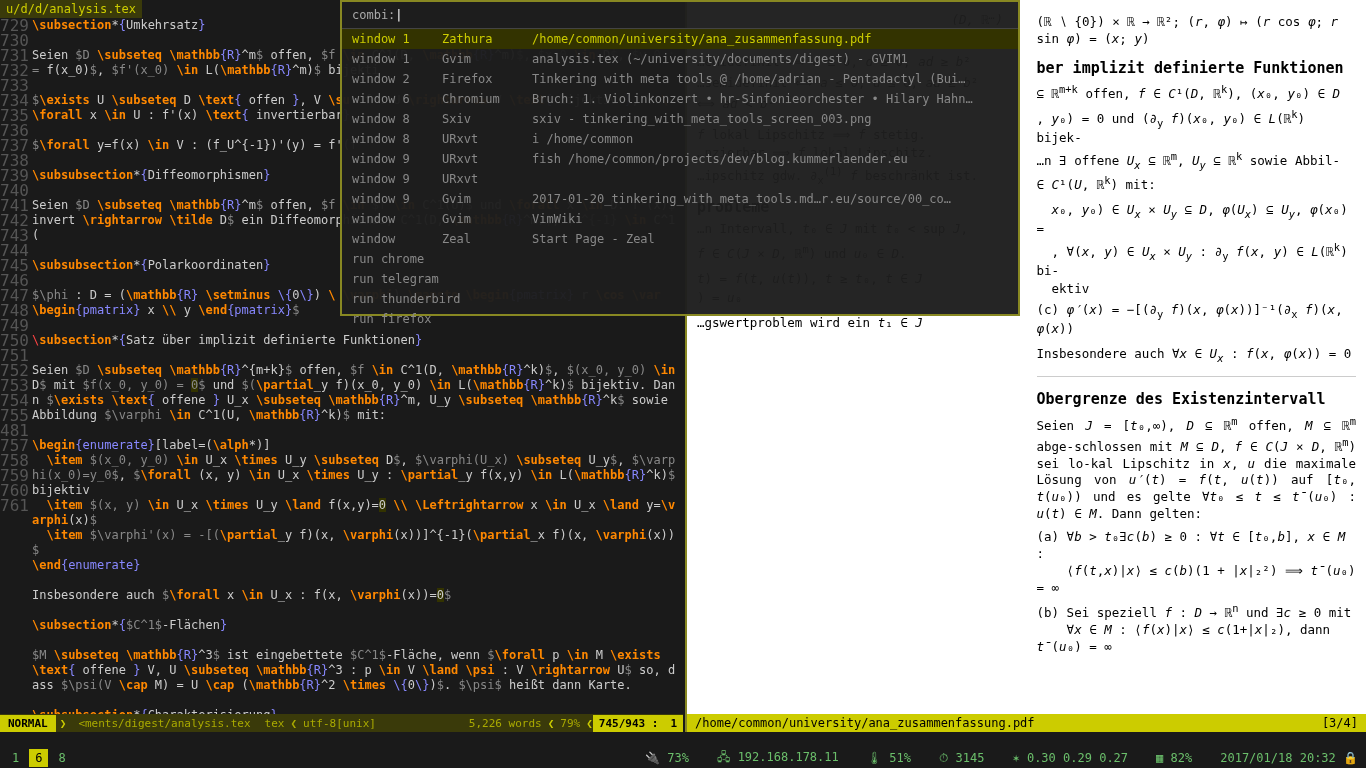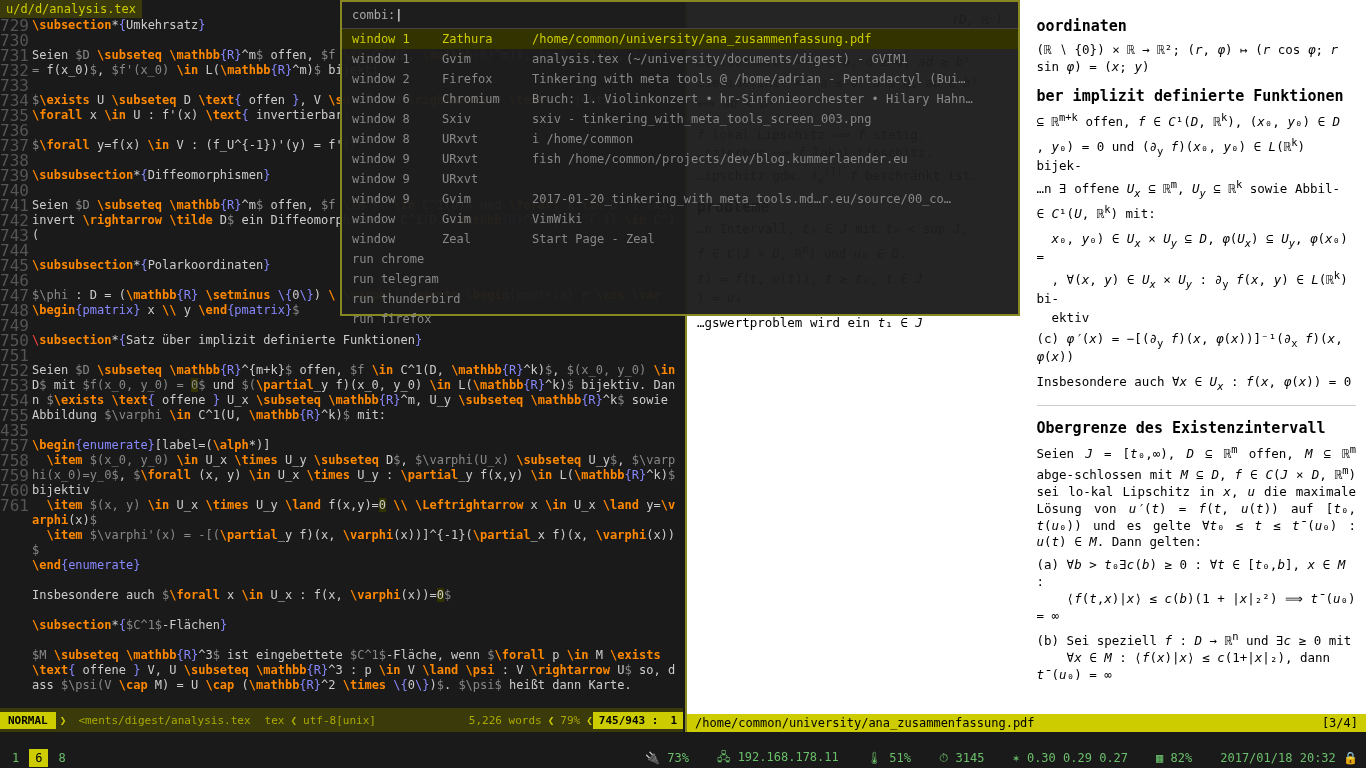--- a/index.html
+++ b/index.html
@@ -9,21 +9,21 @@
 .editor { position:absolute; left:0; top:0; width:683px; height:732px; background:#1a1a1a; }
 .tabline { background:#3a3a0a; color:#cccc00; padding:2px 6px; font-size:12px; display:inline-block; }
 .gutter { position:absolute; left:0; top:18px; width:30px; text-align:right; color:#555; font-size:16px; line-height:15px; }
 .gutter div { padding-right:4px; }
 .code { position:absolute; left:32px; top:18px; right:2px; font-size:12px; line-height:15px; white-space:pre-wrap; word-break:break-all; }
 .code .cmd { color:#ff8800; font-weight:bold; }
 .code .grp { color:#8888ff; }
 .code .math { color:#888888; }
 .code .hl { background:#333300; }
 
-.statusline { position:absolute; bottom:0; left:0; right:0; height:24px; background:#3a3a0a; display:flex; align-items:center; font-size:11px; }
+.statusline { position:absolute; bottom:0; left:0; right:0; height:18px; background:#3a3a0a; display:flex; align-items:center; font-size:11px; }
 .sl-normal { background:#cccc00; color:#000; padding:2px 8px; font-weight:bold; }
 .sl-file { color:#aaaa00; padding:8px 8px; }
 .sl-ft { color:#aaaa00; padding:2px 6px; }
 .sl-words { color:#aaaa00; padding:2px 6px; margin-left:auto; }
 .sl-pos { background:#cccc00; color:#000; padding:2px 6px; font-weight:bold; }
 
 
 .rofi { position:absolute; left:340px; top:0; width:680px; height:316px; background:rgba(30,30,30,0.97); border:2px solid #888822; z-index:10; }
 .rofi-prompt { padding:6px 10px; color:#aaa; border-bottom:1px solid #444; }
 .rofi-cursor { color:#fff; }
@@ -78,21 +78,21 @@
       <div>746</div>
       <div>747</div>
       <div>748</div>
       <div>749</div>
       <div>750</div>
       <div>751</div>
       <div>752</div>
       <div>753</div>
       <div>754</div>
       <div>755</div>
-      <div>435</div>
+      <div>481</div>
       <div>757</div>
       <div>758</div>
       <div>759</div>
       <div>760</div>
       <div>761</div>
     </div>
   <div class="code"><div><span class="cmd">\subsection</span>*<span class="grp">{</span>Umkehrsatz<span class="grp">}</span></div><div>&nbsp;</div><div>Seien <span class="math">$D</span> <span class="cmd">\subseteq \mathbb</span><span class="grp">{R}</span>^m<span class="math">$</span> offen, <span class="math">$f</span> <span class="cmd">\in</span> C^1(D, <span class="cmd">\mathbb</span><span class="grp">{R}</span>^m)<span class="math">$</span>, <span class="math">$x_0</span> <span class="cmd">\in</span> D<span class="math">$</span>, <span class="math">$y_0 :=</span> f(x_0)<span class="math">$</span>, <span class="math">$f'(x_0)</span> <span class="cmd">\in</span> L(<span class="cmd">\mathbb</span><span class="grp">{R}</span>^m)<span class="math">$</span> bijekti</div><div>&nbsp;</div><div><span class="math">$</span><span class="cmd">\exists</span> U <span class="cmd">\subseteq</span> D <span class="cmd">\text</span><span class="grp">{</span> offen <span class="grp">}</span>, V <span class="cmd">\su</span>  f : U <span class="cmd">\rightarrow</span> V <span class="cmd">\text</span><span class="grp">{</span> bijektiv <span class="grp">}</span>, V <span class="cmd">\</span> <span class="cmd">\forall</span> x <span class="cmd">\in</span> U : f'(x) <span class="cmd">\text</span><span class="grp">{</span> invertierbar<span class="grp">}</span></div><div>&nbsp;</div><div><span class="math">$</span><span class="cmd">\forall</span> y=f(x) <span class="cmd">\in</span> V : (f_U^{-1})'(y) = f'(f</div><div>&nbsp;</div><div><span class="cmd">\subsubsection</span>*<span class="grp">{</span>Diffeomorphismen<span class="grp">}</span></div><div>&nbsp;</div><div>Seien <span class="math">$D</span> <span class="cmd">\subseteq \mathbb</span><span class="grp">{R}</span>^m<span class="math">$</span> offen, <span class="math">$f</span> <span class="cmd">\in</span> <span class="math">$f</span> <span class="cmd">\in</span> C^1(U)<span class="math">$</span> und <span class="cmd">\forall</span> x <span class="cmd">\in</span> D: f'(x)<span class="math">$</span> invert <span class="cmd">\rightarrow \tilde</span> D<span class="math">$</span> ein Diffeomorphismus, C^1(D, <span class="cmd">\mathbb</span><span class="grp">{R}</span>^m)<span class="math">$</span>, <span class="math">$f^{-1}</span> <span class="cmd">\in</span> C^1(</div><div>&nbsp;</div><div><span class="cmd">\subsubsection</span>*<span class="grp">{</span>Polarkoordinaten<span class="grp">}</span></div><div>&nbsp;</div><div><span class="math">$\phi</span> : D = (<span class="cmd">\mathbb</span><span class="grp">{R}</span> <span class="cmd">\setminus</span> <span class="grp">\{</span>0<span class="grp">\}</span>) <span class="cmd">\</span> <span class="cmd">\varphi</span>) <span class="cmd">\mapsto \begin</span><span class="grp">{pmatrix}</span> r <span class="cmd">\cos \var</span> <span class="cmd">\begin</span><span class="grp">{pmatrix}</span> x <span class="cmd">\\</span> y <span class="cmd">\end</span><span class="grp">{pmatrix}</span><span class="math">$</span></div><div>&nbsp;</div><div><span style="color:#ff4444">\</span><span class="cmd">subsection</span>*<span class="grp">{</span>Satz über implizit definierte Funktionen<span class="grp">}</span></div><div>&nbsp;</div><div>Seien <span class="math">$D</span> <span class="cmd">\subseteq \mathbb</span><span class="grp">{R}</span>^{m+k}<span class="math">$</span> offen, <span class="math">$f</span> <span class="cmd">\in</span> C^1(D, <span class="cmd">\mathbb</span><span class="grp">{R}</span>^k)<span class="math">$</span>, <span class="math">$(x_0, y_0)</span> <span class="cmd">\in</span> D<span class="math">$</span> mit <span class="math">$f(x_0, y_0) = <span class="hl">0</span>$</span> und <span class="math">$(</span><span class="cmd">\partial</span>_y f)(x_0, y_0) <span class="cmd">\in</span> L(<span class="cmd">\mathbb</span><span class="grp">{R}</span>^k)<span class="math">$</span> bijektiv. Dann <span class="math">$</span><span class="cmd">\exists \text</span><span class="grp">{</span> offene <span class="grp">}</span> U_x <span class="cmd">\subseteq \mathbb</span><span class="grp">{R}</span>^m, U_y <span class="cmd">\subseteq \mathbb</span><span class="grp">{R}</span>^k<span class="math">$</span> sowie Abbildung <span class="math">$\varphi</span> <span class="cmd">\in</span> C^1(U, <span class="cmd">\mathbb</span><span class="grp">{R}</span>^k)<span class="math">$</span> mit:</div><div>&nbsp;</div><div><span class="cmd">\begin</span><span class="grp">{enumerate}</span>[label=(<span class="cmd">\alph</span>*)]</div><div>  <span class="cmd">\item</span> <span class="math">$(x_0, y_0)</span> <span class="cmd">\in</span> U_x <span class="cmd">\times</span> U_y <span class="cmd">\subseteq</span> D<span class="math">$</span>, <span class="math">$\varphi(U_x)</span> <span class="cmd">\subseteq</span> U_y<span class="math">$</span>, <span class="math">$\varphi(x_0)=y_0$</span>, <span class="math">$</span><span class="cmd">\forall</span> (x, y) <span class="cmd">\in</span> U_x <span class="cmd">\times</span> U_y : <span class="cmd">\partial</span>_y f(x,y) <span class="cmd">\in</span> L(<span class="cmd">\mathbb</span><span class="grp">{R}</span>^k)<span class="math">$</span> bijektiv</div><div>  <span class="cmd">\item</span> <span class="math">$(x, y)</span> <span class="cmd">\in</span> U_x <span class="cmd">\times</span> U_y <span class="cmd">\land</span> f(x,y)=<span class="hl">0</span> <span class="cmd">\\ \Leftrightarrow</span> x <span class="cmd">\in</span> U_x <span class="cmd">\land</span> y=<span class="cmd">\varphi</span>(x)<span class="math">$</span></div><div>  <span class="cmd">\item</span> <span class="math">$\varphi'(x) = -[(</span><span class="cmd">\partial</span>_y f)(x, <span class="cmd">\varphi</span>(x))]^{-1}(<span class="cmd">\partial</span>_x f)(x, <span class="cmd">\varphi</span>(x))<span class="math">$</span></div><div><span class="cmd">\end</span><span class="grp">{enumerate}</span></div><div>&nbsp;</div><div>Insbesondere auch <span class="math">$</span><span class="cmd">\forall</span> x <span class="cmd">\in</span> U_x : f(x, <span class="cmd">\varphi</span>(x))=<span class="hl">0</span><span class="math">$</span></div><div>&nbsp;</div><div><span class="cmd">\subsection</span>*<span class="grp">{</span><span class="math">$C^1$</span>-Flächen<span class="grp">}</span></div><div>&nbsp;</div><div><span class="math">$M</span> <span class="cmd">\subseteq \mathbb</span><span class="grp">{R}</span>^3<span class="math">$</span> ist eingebettete <span class="math">$C^1$</span>-Fläche, wenn <span class="math">$</span><span class="cmd">\forall</span> p <span class="cmd">\in</span> M <span class="cmd">\exists \text</span><span class="grp">{</span> offene <span class="grp">}</span> V, U <span class="cmd">\subseteq \mathbb</span><span class="grp">{R}</span>^3 : p <span class="cmd">\in</span> V <span class="cmd">\land \psi</span> : V <span class="cmd">\rightarrow</span> U<span class="math">$</span> so, dass <span class="math">$\psi(V</span> <span class="cmd">\cap</span> M) = U <span class="cmd">\cap</span> (<span class="cmd">\mathbb</span><span class="grp">{R}</span>^2 <span class="cmd">\times</span> <span class="grp">\{</span>0<span class="grp">\}</span>)<span class="math">$</span>. <span class="math">$\psi$</span> heißt dann Karte.</div><div>&nbsp;</div><div><span class="cmd">\subsubsection</span>*<span class="grp">{</span>Charakterisierung<span class="grp">}</span></div></div>
   <div class="statusline">
     <span class="sl-normal">NORMAL</span>
     <span style="color:#cccc00;padding:0 4px">❯</span>
@@ -120,21 +120,20 @@
       <p style="margin:2px 0">…nzierbar ⟹ <i>f</i> lokal Lipschitz.</p>
       <p style="margin:2px 0">…ipschitz gdw. ∂<sub>x</sub><sup>(1)</sup> <i>f</i> beschränkt ist.</p>
       <p class="pdf-sec" style="margin-top:10px">probleme</p>
       <p style="margin:4px 0">…n Intervall, <i>t</i>₀ ∈ <i>J</i> mit <i>t</i>₀ &lt; sup <i>J</i>,</p>
       <p style="margin:2px 0"><i>f</i> ∈ <i>C</i>(<i>J</i> × <i>D</i>, ℝ<sup>m</sup>) und <i>u</i>₀ ∈ <i>D</i>.</p>
       <p style="margin:8px 0 2px"><i>t</i>) = <i>f</i>(<i>t</i>, <i>u</i>(<i>t</i>)), <i>t</i> ≥ <i>t</i>₀, <i>t</i> ∈ <i>J</i></p>
       <p style="margin:2px 0">) = <i>u</i>₀</p>
       <p style="margin:8px 0 2px">…gswertproblem wird ein <i>t</i>₁ ∈ <i>J</i></p>
     </div>
   <div class="pdf-col pdf-right">
-      <p class="pdf-sec">oordinaten</p>
       <p style="margin:6px 0">(ℝ ∖ {0}) × ℝ → ℝ²; (<i>r</i>, <i>φ</i>) ↦ (<i>r</i> cos <i>φ</i>; <i>r</i> sin <i>φ</i>) = (<i>x</i>; <i>y</i>)</p>
       <p class="pdf-sec" style="margin-top:10px">ber implizit definierte Funktionen</p>
       <p style="margin:4px 0">⊆ ℝ<sup>m+k</sup> offen, <i>f</i> ∈ <i>C</i>¹(<i>D</i>, ℝ<sup>k</sup>), (<i>x</i>₀, <i>y</i>₀) ∈ <i>D</i></p>
       <p style="margin:2px 0">, <i>y</i>₀) = 0 und (∂<sub>y</sub> <i>f</i>)(<i>x</i>₀, <i>y</i>₀) ∈ <i>L</i>(ℝ<sup>k</sup>) bijek-</p>
       <p style="margin:2px 0">…n ∃ offene <i>U<sub>x</sub></i> ⊆ ℝ<sup>m</sup>, <i>U<sub>y</sub></i> ⊆ ℝ<sup>k</sup> sowie Abbil-</p>
       <p style="margin:2px 0">∈ <i>C</i>¹(<i>U</i>, ℝ<sup>k</sup>) mit:</p>
       <p style="margin:8px 0 2px">&nbsp;&nbsp;<i>x</i>₀, <i>y</i>₀) ∈ <i>U<sub>x</sub></i> × <i>U<sub>y</sub></i> ⊆ <i>D</i>, <i>φ</i>(<i>U<sub>x</sub></i>) ⊆ <i>U<sub>y</sub></i>, <i>φ</i>(<i>x</i>₀) =</p>
       <p style="margin:2px 0">&nbsp;&nbsp;, ∀(<i>x</i>, <i>y</i>) ∈ <i>U<sub>x</sub></i> × <i>U<sub>y</sub></i> : ∂<sub>y</sub> <i>f</i>(<i>x</i>, <i>y</i>) ∈ <i>L</i>(ℝ<sup>k</sup>) bi-</p>
       <p style="margin:2px 0">&nbsp;&nbsp;ektiv</p>
       <p style="margin:4px 0">(c)&nbsp;<i>φ′</i>(<i>x</i>) = −[(∂<sub>y</sub> <i>f</i>)(<i>x</i>, <i>φ</i>(<i>x</i>))]⁻¹(∂<sub>x</sub> <i>f</i>)(<i>x</i>, <i>φ</i>(<i>x</i>))</p>

